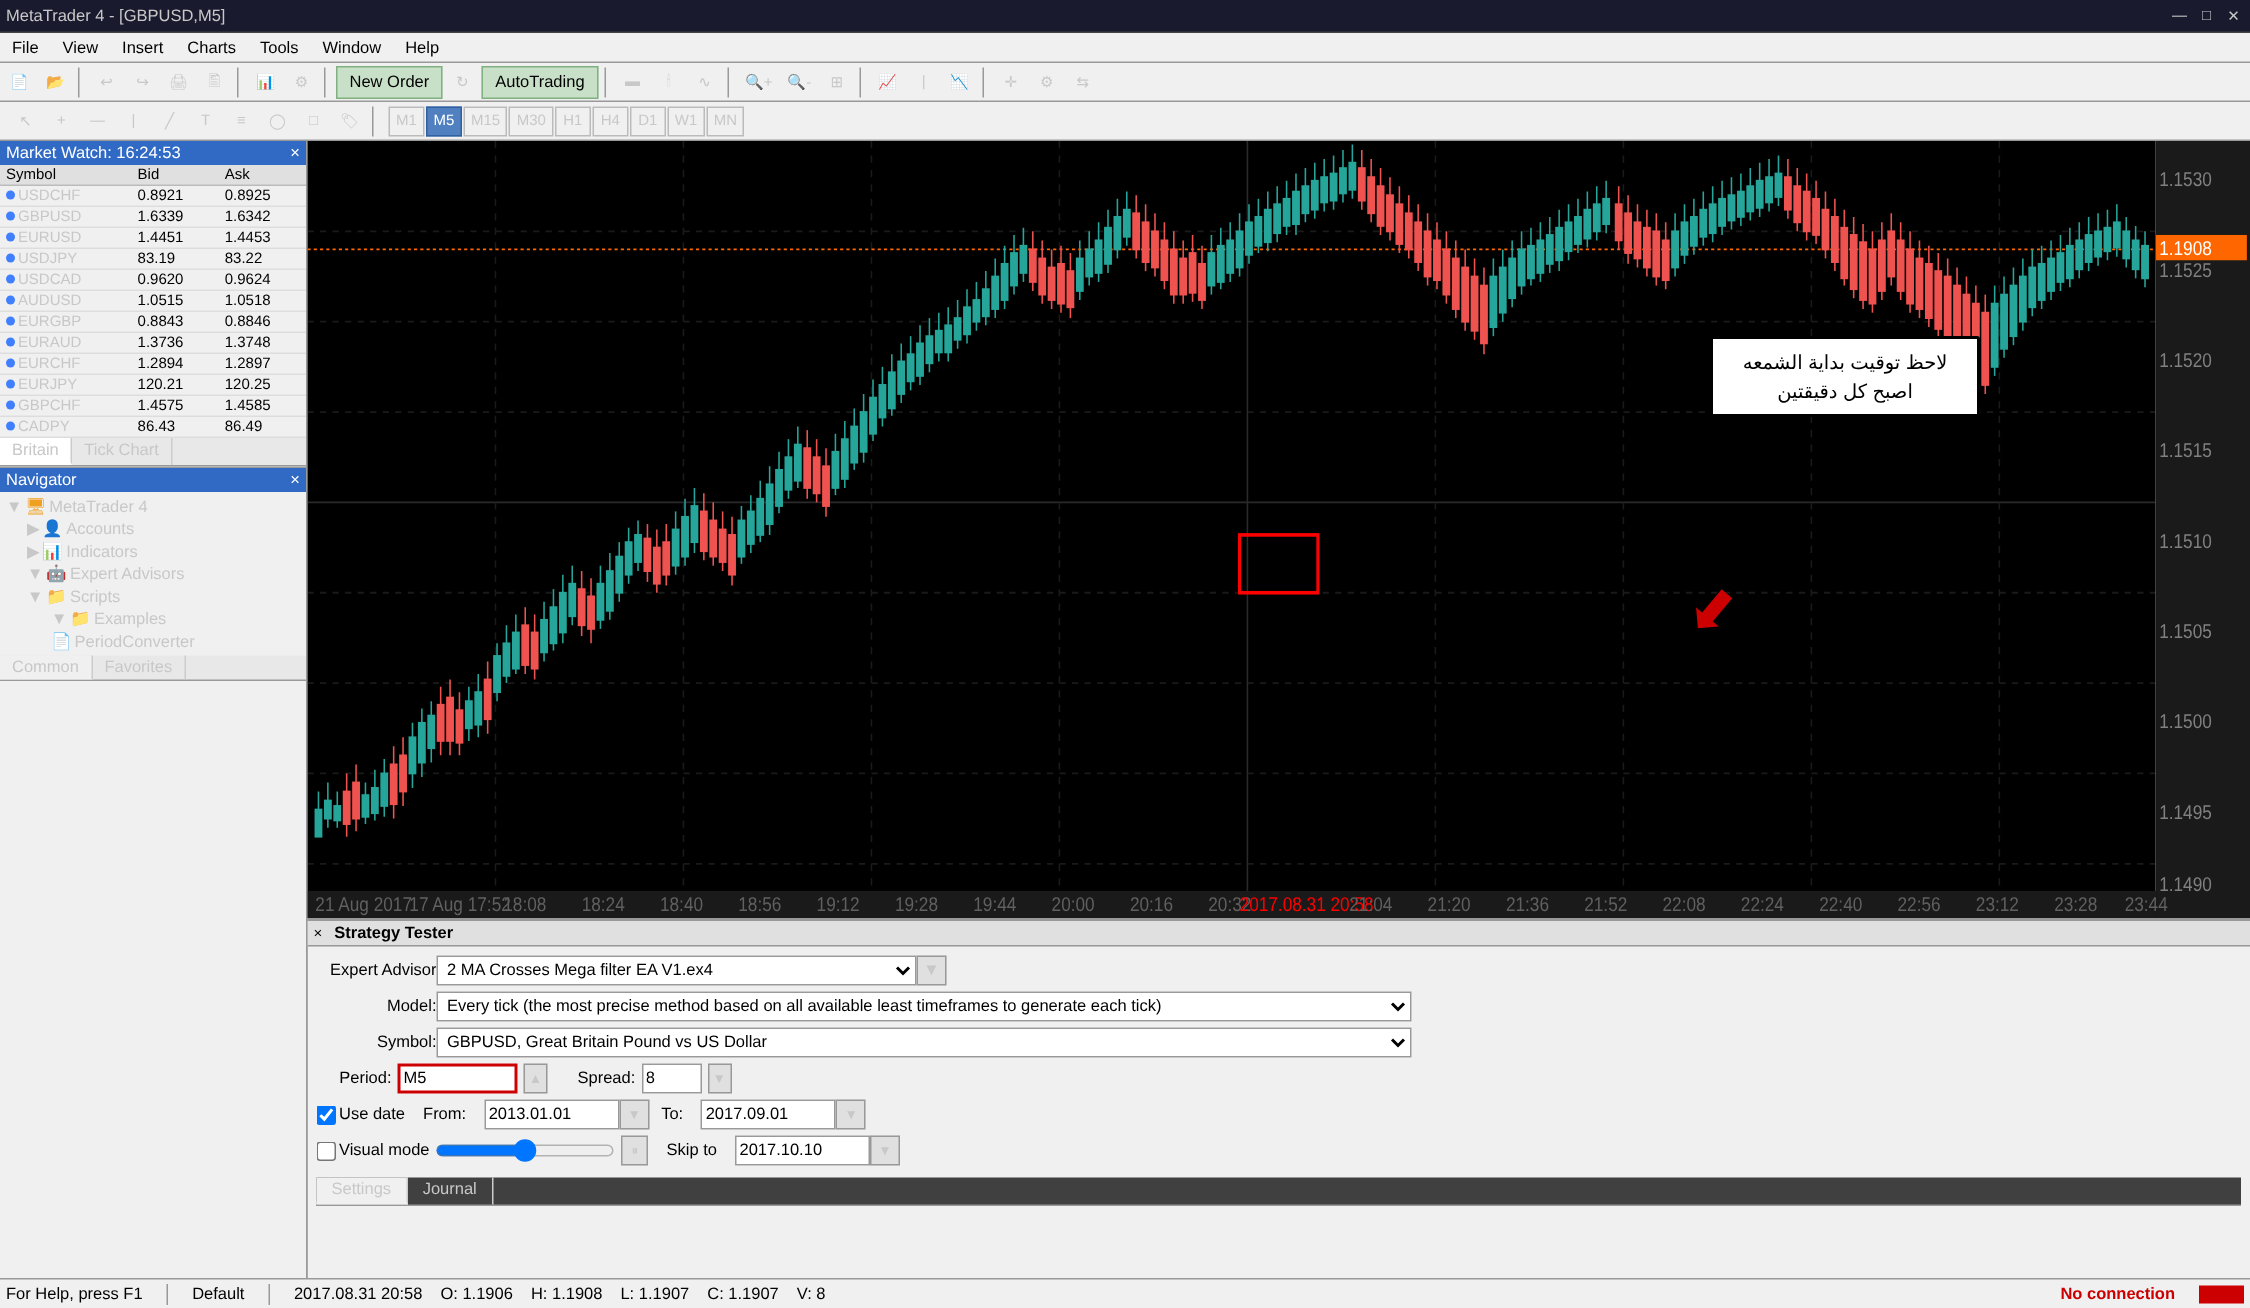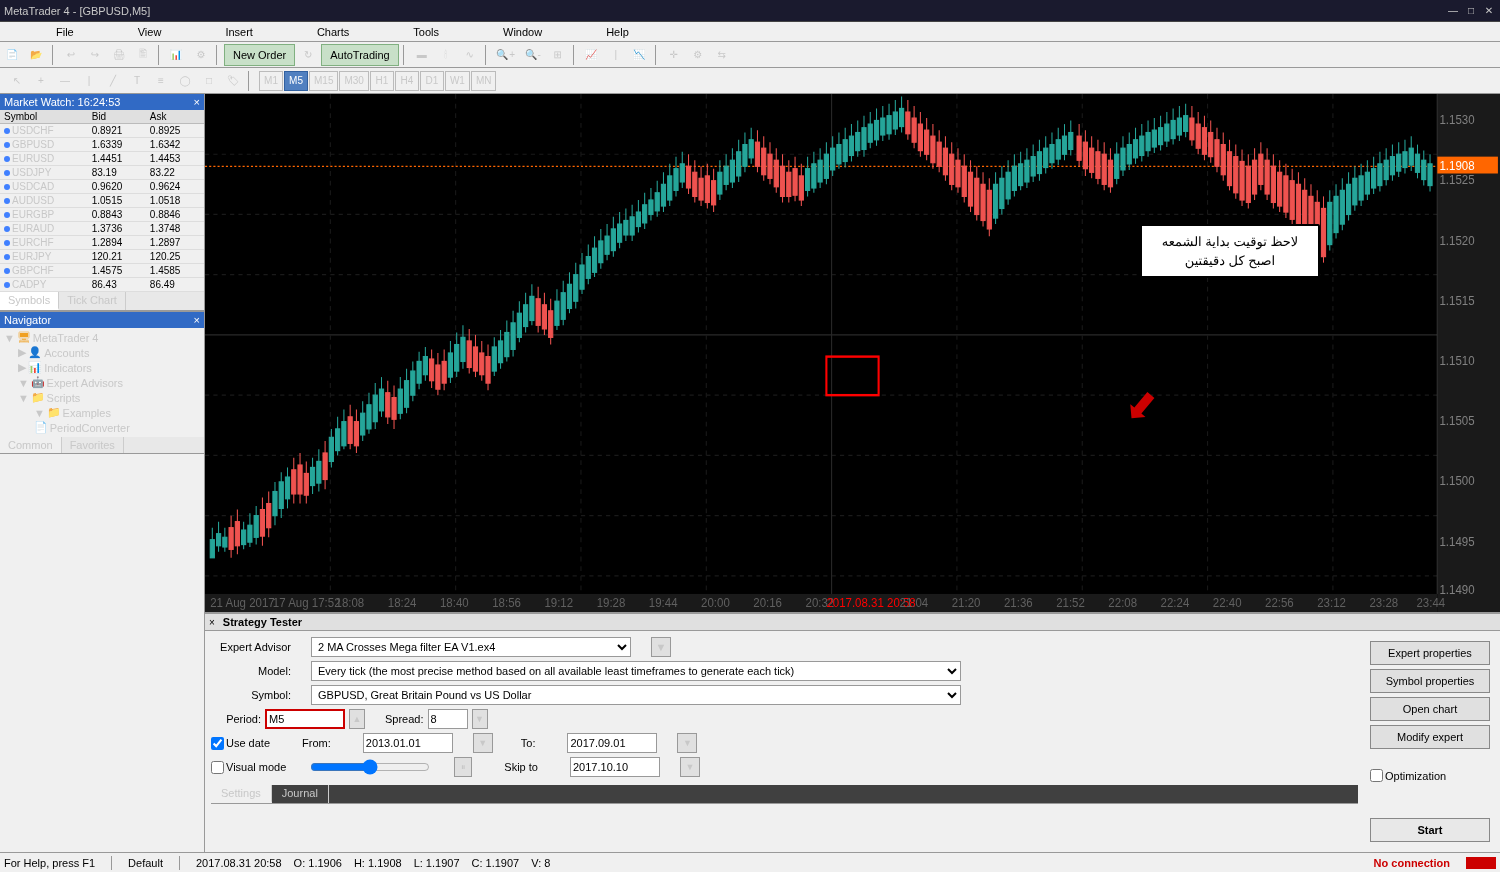--- a/index.html
+++ b/index.html
@@ -5,21 +5,21 @@
     * { box-sizing: border-box; margin: 0; padding: 0; font-family: 'Segoe UI', Tahoma, Arial, sans-serif; font-size: 11px; }
     body { background: #2b2b2b; color: #c8c8c8; overflow: hidden; width: 1500px; height: 872px; }
     
     
     #titlebar { background: #1a1a2e; color: #c8c8c8; height: 22px; display: flex; align-items: center; justify-content: space-between; padding: 0 4px; border-bottom: 1px solid #444; }
     #titlebar .controls { display: flex; gap: 4px; }
     #titlebar .controls span { width: 14px; height: 14px; display: flex; align-items: center; justify-content: center; cursor: pointer; font-size: 10px; }
 
     
     #menubar { background: #f0f0f0; color: #000; height: 20px; display: flex; align-items: center; border-bottom: 1px solid #999; }
-    .menu-item { padding: 0 8px; height: 100%; display: flex; align-items: center; cursor: pointer; font-size: 11px; margin-left: 48px; }
+    .menu-item { padding: 0 8px; height: 100%; display: flex; align-items: center; cursor: pointer; font-size: 11px; }
 
     
     #toolbar1 { background: #f0f0f0; height: 26px; display: flex; align-items: center; padding: 0 2px; border-bottom: 1px solid #999; gap: 2px; }
     #toolbar2 { background: #f0f0f0; height: 26px; display: flex; align-items: center; padding: 0 2px; border-bottom: 1px solid #999; gap: 1px; }
     .toolbar-btn { height: 22px; min-width: 22px; background: #f0f0f0; border: 1px solid transparent; display: flex; align-items: center; justify-content: center; cursor: pointer; font-size: 10px; padding: 0 3px; }
     .toolbar-separator { width: 4px; height: 20px; border-left: 1px solid #999; margin: 0 2px; }
 
     
     .new-order-btn { background: #c8e0c8; border: 1px solid #80b080; padding: 0 8px; height: 22px; cursor: pointer; font-size: 11px; color: #000; }
     .autotrading-btn { background: #c8e0c8; border: 1px solid #80b080; padding: 0 8px; height: 22px; cursor: pointer; font-size: 11px; color: #000; }
@@ -66,21 +66,21 @@
     
     #chart-tabs { display: flex; background: #404040; border-bottom: 1px solid #666; position: absolute; bottom: 0; left: 0; right: 0; }
     .chart-tab { padding: 2px 8px; font-size: 11px; color: #c0c0c0; cursor: pointer; border-right: 1px solid #555; }
     .chart-tab.active { background: #606060; color: #fff; }
     
     
     #bottom-panel { height: 240px; background: #f0f0f0; border-top: 2px solid #999; display: flex; flex-direction: column; }
     #bottom-panel-header { display: flex; align-items: center; background: #e0e0e0; border-bottom: 1px solid #999; padding: 2px 4px; gap: 8px; }
     #bottom-panel-content { flex: 1; padding: 4px 8px; overflow: auto; }
     
-    .form-row { display: flex; align-items: center; margin-bottom: 4px; gap: 20px; }
+    .form-row { display: flex; align-items: center; margin-bottom: 4px; gap: 0; }
     .form-label { width: 80px; text-align: right; color: #000; font-size: 11px; }
     .form-control { height: 20px; border: 1px solid #999; background: #fff; font-size: 11px; padding: 0 2px; }
     select.form-control { cursor: pointer; }
     input.form-control { }
     .form-control-small { width: 90px; margin-left: 12px; }
     .checkbox-label { display: flex; align-items: center; gap: 2px; font-size: 11px; color: #000; }
     
     .right-buttons { display: flex; flex-direction: column; gap: 4px; padding: 4px; }
     .action-btn { height: 24px; width: 120px; border: 1px solid #888; background: #e0e0e0; cursor: pointer; font-size: 11px; }
     
@@ -260,21 +260,21 @@
     <td class="ask-col">1.4585</td>
   </tr>
             <tr>
     <td><span class="dot"></span>CADPY</td>
     <td class="bid-col">86.43</td>
     <td class="ask-col">86.49</td>
   </tr>
           </tbody>
       </table>
       <div id="mw-tabs">
-        <div class="mw-tab active">Symbols</div>
+        <div class="mw-tab active">Britain</div>
         <div class="mw-tab">Tick Chart</div>
       </div>
     </div>
 
     <div id="navigator">
       <div id="navigator-header">
         <span>Navigator</span>
         <span>×</span>
       </div>
       <div class="nav-tree">
@@ -918,34 +918,20 @@
             <input class="form-control form-control-small" type="text" value="2017.10.10" style="">
             <div style="width:20px;height:20px;border:1px solid #999;background:#e0e0e0;cursor:pointer;font-size:9px;display:flex;align-items:center;justify-content:center;">▼</div>
           </div>
 
           <div class="bottom-tabs" style="margin-top:8px;">
             <div class="bottom-tab active">Settings</div>
             <div class="bottom-tab">Journal</div>
           </div>
         </div>
 
-        <div class="right-buttons">
-          <button class="action-btn">Expert properties</button>
-          <button class="action-btn">Symbol properties</button>
-          <button class="action-btn">Open chart</button>
-          <button class="action-btn">Modify expert</button>
-          <div style="height:12px;"></div>
-          <label class="checkbox-label">
-            <input type="checkbox" style="">
-            <span>Optimization</span>
-          </label>
-          <div style="margin-top:auto;padding-top:8px;">
-            <button class="action-btn" style="width:120px;background:#e8e8e8;font-weight:bold;">Start</button>
-          </div>
-        </div>
       </div>
     </div>
   </div>
 </div>
 
 <div id="statusbar">
   <span>For Help, press F1</span>
   <div class="status-sep"></div>
   <span>Default</span>
   <div class="status-sep"></div>

